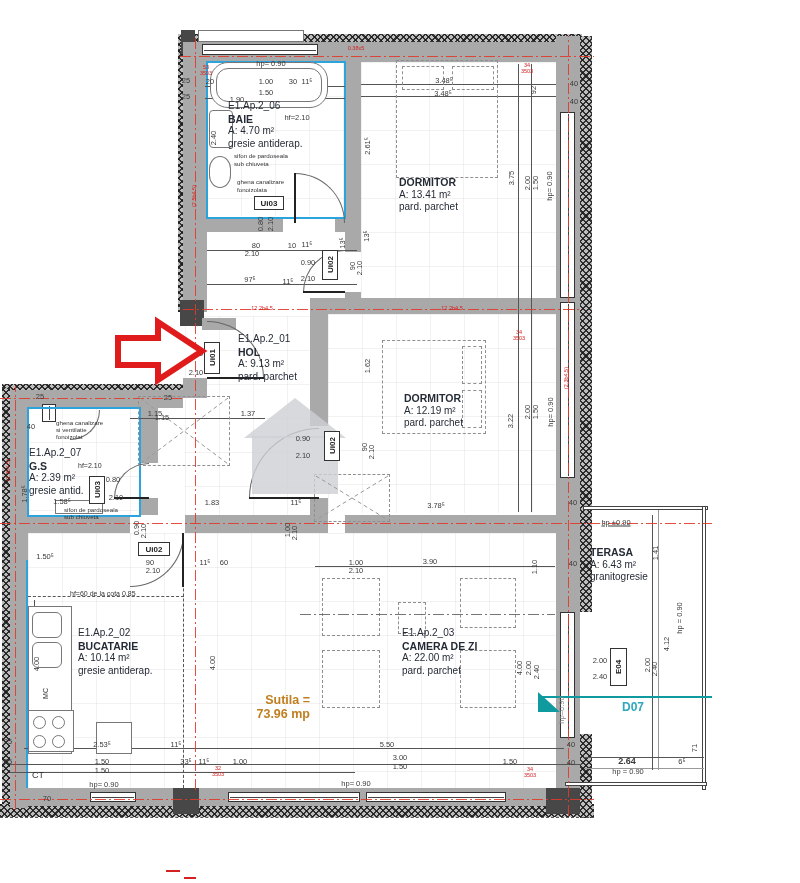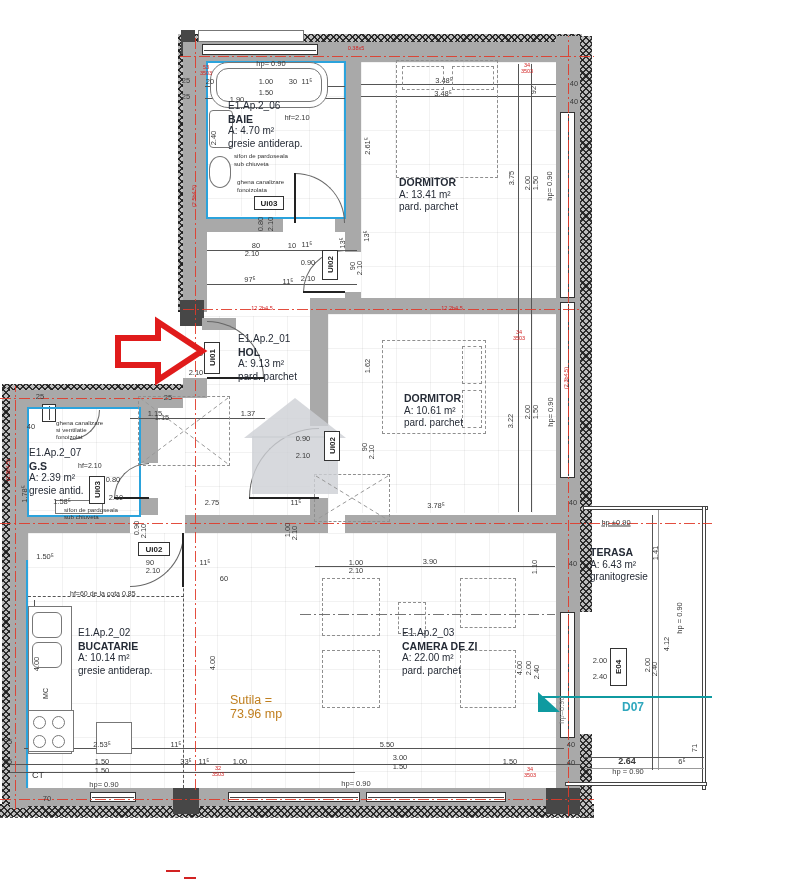--- a/index.html
+++ b/index.html
@@ -42,22 +42,22 @@
   font-size:8px;display:flex;align-items:center;justify-content:center;z-index:6}
 .lblbox.v{writing-mode:vertical-rl;transform:rotate(180deg)}
 .roomlbl{position:absolute;color:#252b36;font-size:10px;line-height:12.5px;z-index:6;white-space:nowrap}
 .roomlbl .nm{font-weight:bold;font-size:10.5px}
 .note{position:absolute;color:#333;font-size:6.2px;z-index:6;white-space:nowrap}
 .dim{position:absolute;color:#3a3a3a;font-size:7.5px;white-space:nowrap;
   transform:translate(-50%,-50%);z-index:6}
 .dim.red{color:#d22222;font-size:5.5px}
 .dim.b{font-weight:bold;font-size:9px}
 .dim.mut{color:#888}
-.total{position:absolute;color:#c07f1f;font-weight:normal;font-size:12.5px;line-height:14px;
-  text-align:left;z-index:6}
+.total{position:absolute;color:#c07f1f;font-weight:bold;font-size:12.5px;line-height:14px;
+  text-align:right;z-index:6}
 .d07{position:absolute;color:#2fa7bd;font-weight:bold;font-size:12px;z-index:6}
 .wm{position:absolute;z-index:5;pointer-events:none}
 .tealline{position:absolute;height:2px;background:#0f9aa0;z-index:5}
 #overlay{position:absolute;left:0;top:0;z-index:7;pointer-events:none}
 </style>
 </head>
 <body>
 
 <div id="plan">
 
@@ -221,21 +221,21 @@
 
   <div class="roomlbl" style="left:238px;top:333px">
     <div>E1.Ap.2_01</div>
     <div class="nm">HOL</div>
     <div>A: 9.13 m²</div>
     <div>pard. parchet</div>
   </div>
 
   <div class="roomlbl" style="left:404px;top:392px">
     <div class="nm">DORMITOR</div>
-    <div>A: 10.61 m²</div>
+    <div>A: 12.19 m²</div>
     <div>pard. parchet</div>
   </div>
 
   <div class="note" style="left:56px;top:419px">ghena canalizare</div>
   <div class="note" style="left:56px;top:426px">si ventilatie</div>
   <div class="note" style="left:56px;top:433px">fonoizolat</div>
   <div class="roomlbl" style="left:29px;top:447px">
     <div>E1.Ap.2_07</div>
     <div class="nm">G.S</div>
     <div>A: 2.39 m²</div>
@@ -336,26 +336,26 @@
       <span class="dim" style="left: 168px; top: 397px;">25</span>
       <span class="dim" style="left: 31px; top: 426px;">40</span>
       <span class="dim" style="left: 162px; top: 417px;">1.15</span>
       <span class="dim" style="left: 113px; top: 479px;">0.80</span>
       <span class="dim" style="left: 116px; top: 497px;">2.10</span>
       <span class="dim" style="left: 62px; top: 501px;">1.58⁵</span>
       <span class="dim" style="left: 24px; top: 494px; transform: translate(-50%, -50%) rotate(-90deg);">1.78⁵</span>
       <span class="dim" style="left: 136px; top: 528px; transform: translate(-50%, -50%) rotate(-90deg);">0.90</span>
       <span class="dim" style="left: 143px; top: 531px; transform: translate(-50%, -50%) rotate(-90deg);">2.10</span>
       <span class="dim" style="left: 45px; top: 556px;">1.50⁵</span>
-      <span class="dim" style="left: 212px; top: 502px;">2.75</span>
+      <span class="dim" style="left: 212px; top: 502px;">1.83</span>
       <span class="dim" style="left: 296px; top: 502px;">11⁵</span>
       <span class="dim" style="left: 150px; top: 562px;">90</span>
       <span class="dim" style="left: 153px; top: 570px;">2.10</span>
       <span class="dim" style="left: 205px; top: 562px;">11⁵</span>
-      <span class="dim" style="left: 224px; top: 562px; margin-top: 16px;">60</span>
+      <span class="dim" style="left: 224px; top: 562px;">60</span>
       <span class="dim" style="left: 356px; top: 562px;">1.00</span>
       <span class="dim" style="left: 356px; top: 570px;">2.10</span>
       <span class="dim" style="left: 287px; top: 530px; transform: translate(-50%, -50%) rotate(-90deg);">1.00</span>
       <span class="dim" style="left: 294px; top: 533px; transform: translate(-50%, -50%) rotate(-90deg);">2.10</span>
       <span class="dim" style="left: 430px; top: 561px;">3.90</span>
       <span class="dim" style="left: 534px; top: 567px; transform: translate(-50%, -50%) rotate(-90deg);">1.10</span>
       <span class="dim" style="left: 212px; top: 663px; transform: translate(-50%, -50%) rotate(-90deg);">4.00</span>
       <span class="dim" style="left: 519px; top: 668px; transform: translate(-50%, -50%) rotate(-90deg);">4.00</span>
       <span class="dim" style="left: 528px; top: 668px; transform: translate(-50%, -50%) rotate(-90deg);">2.00</span>
       <span class="dim" style="left: 536px; top: 672px; transform: translate(-50%, -50%) rotate(-90deg);">2.40</span>

